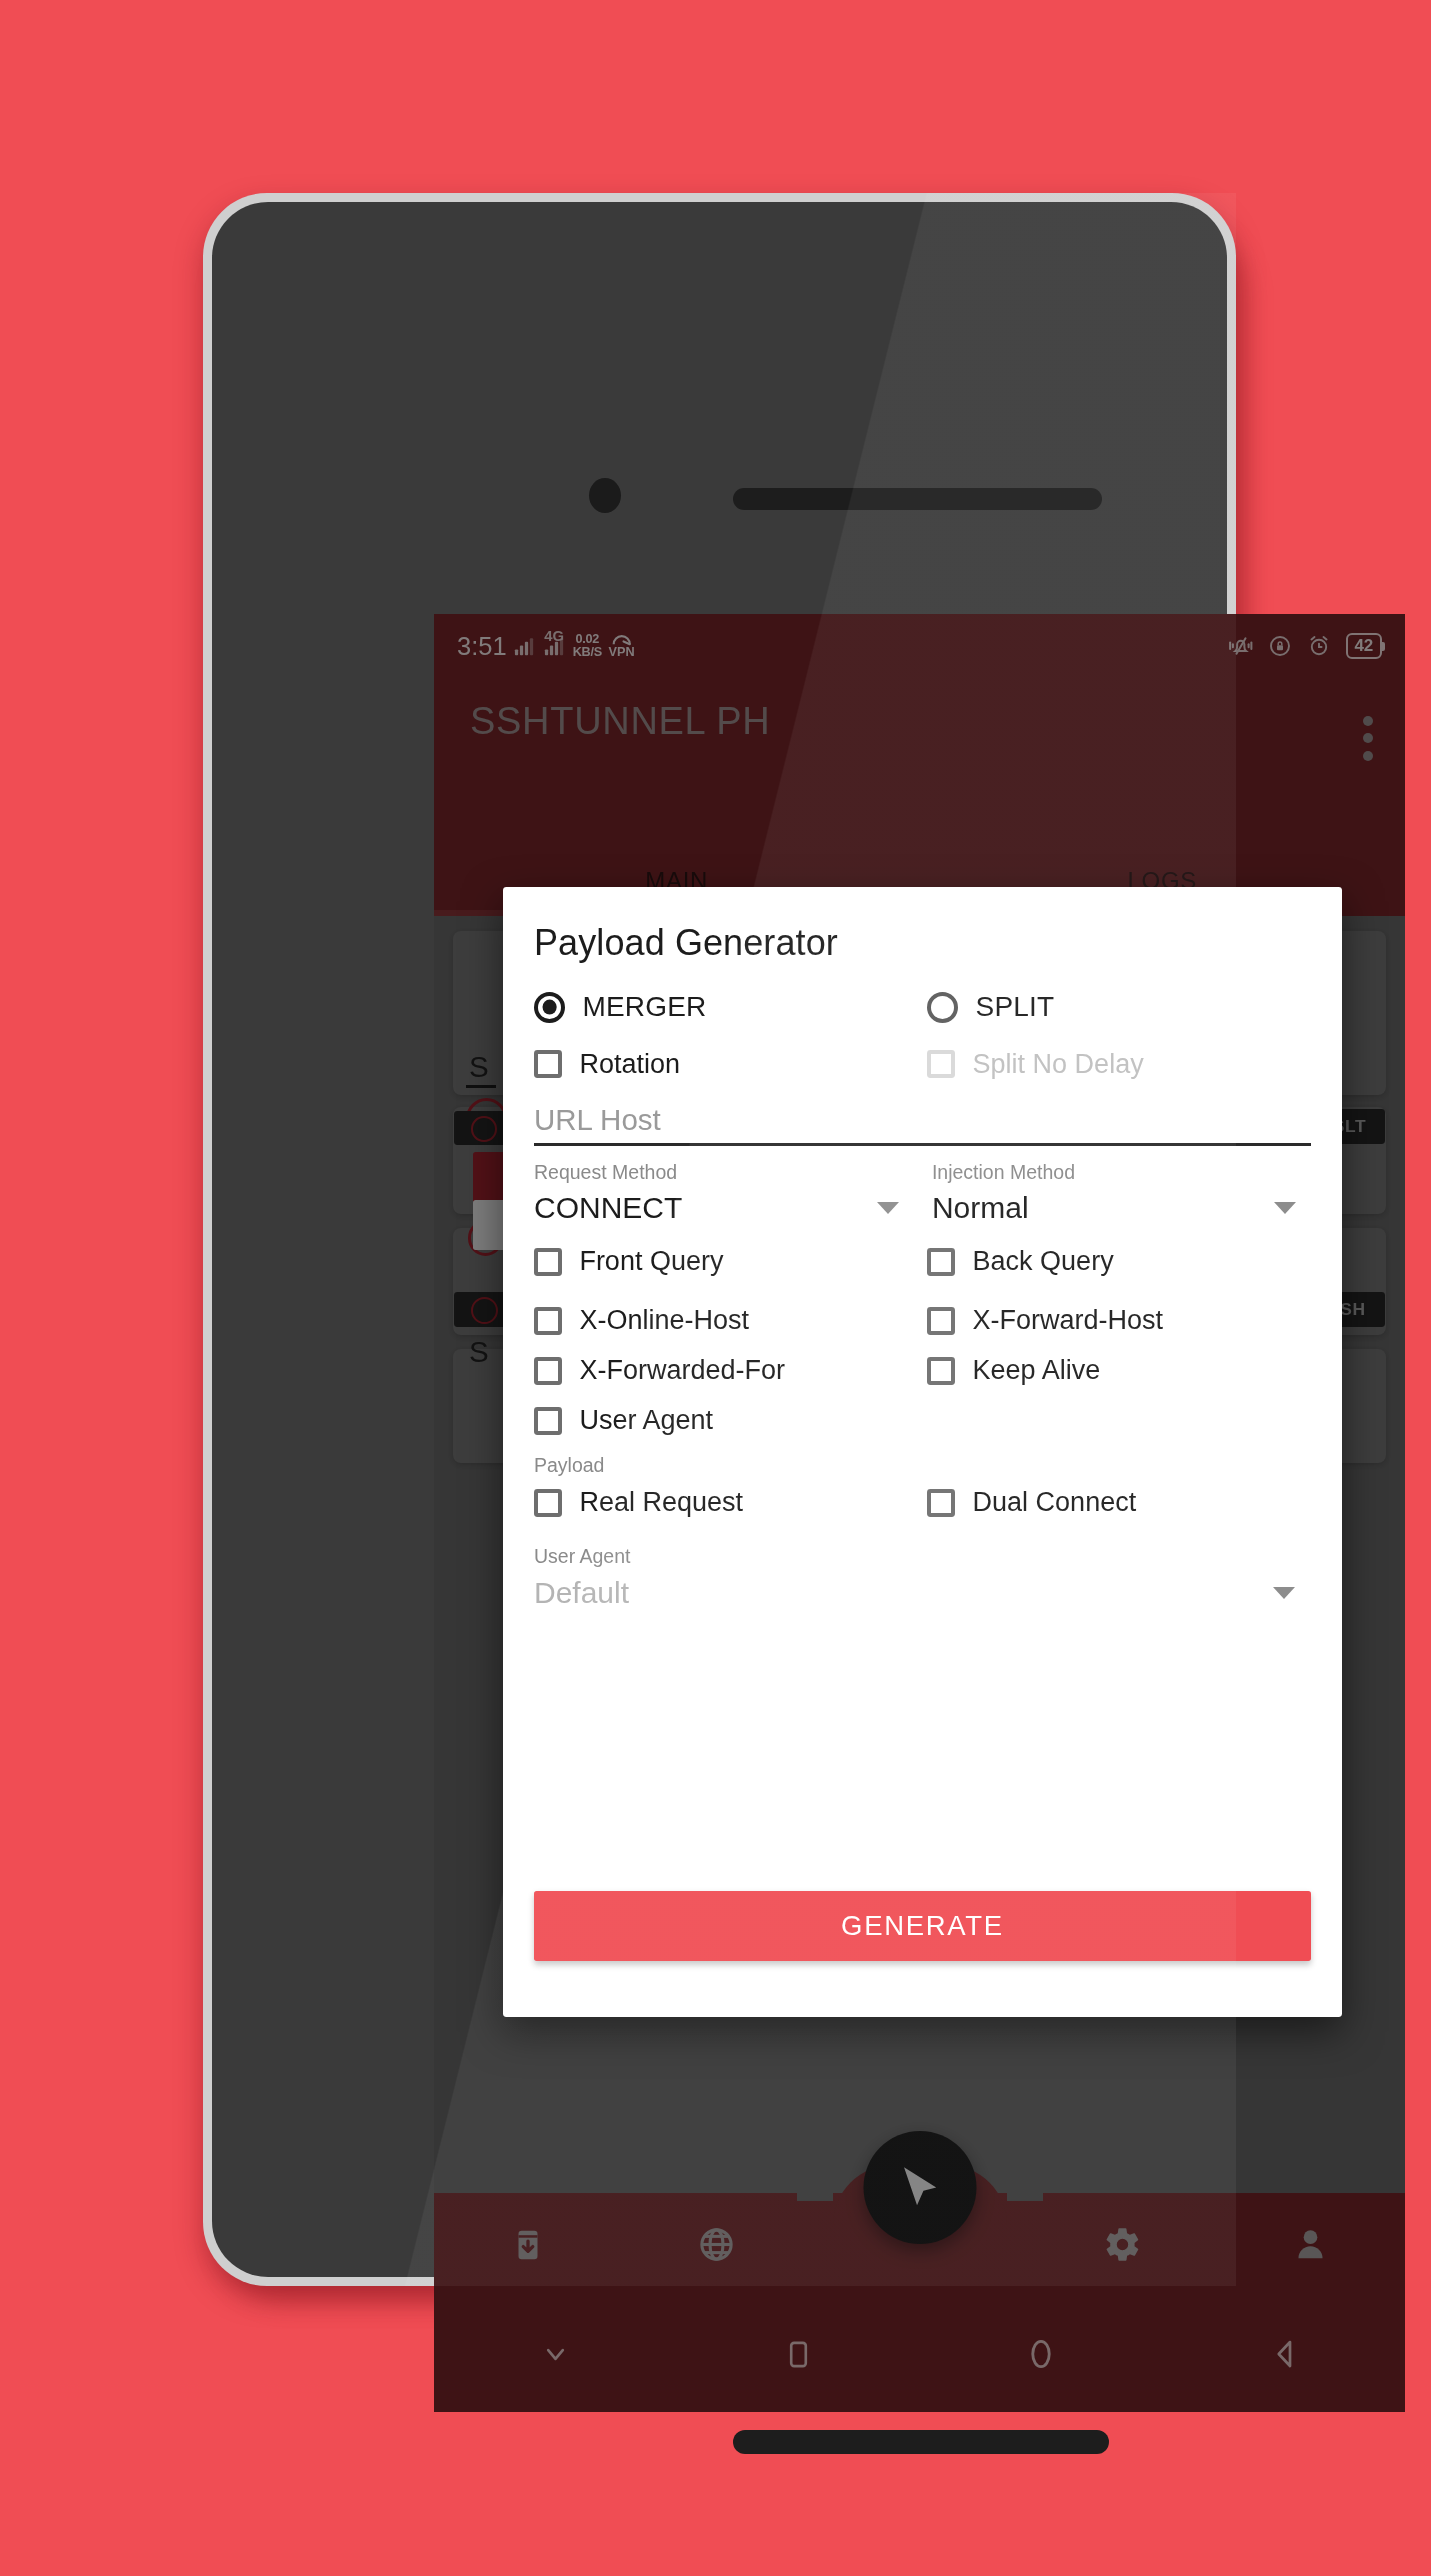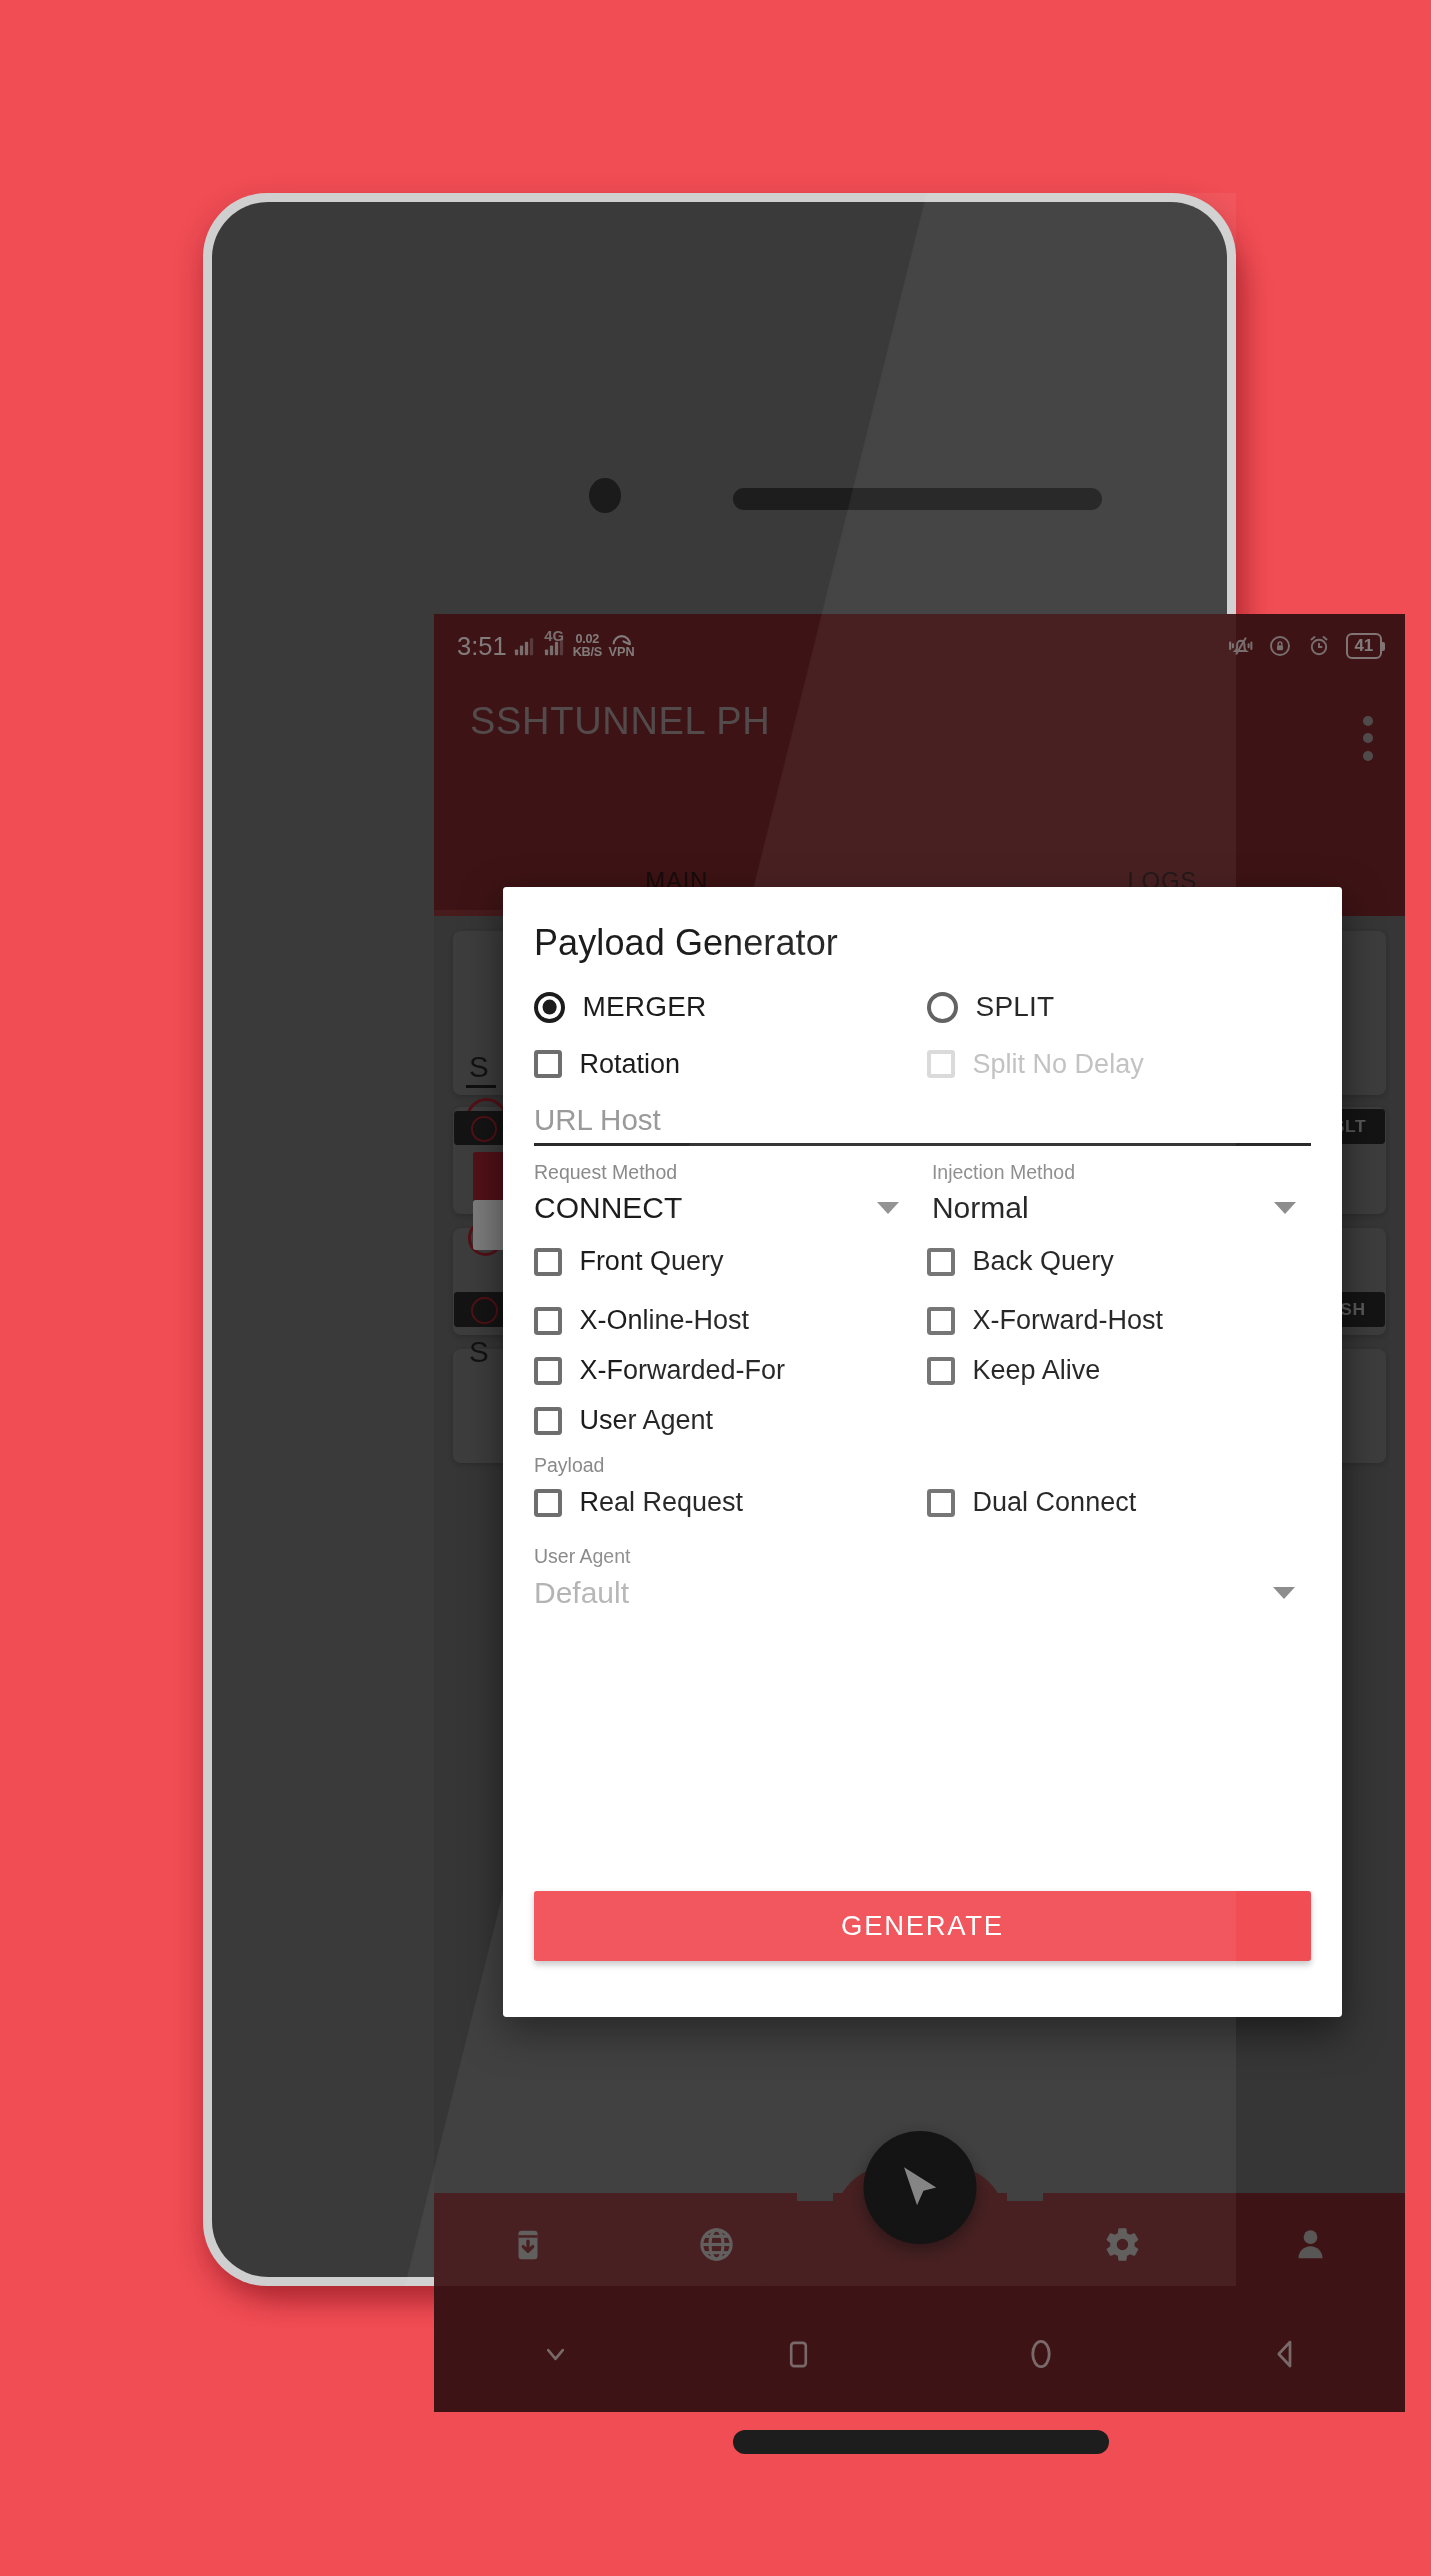--- a/index.html
+++ b/index.html
@@ -510,21 +510,21 @@
             </span>
             <span class="sb-icon">
               <svg width="24" height="24" viewBox="0 0 24 24" fill="none" stroke="#ded4d4" stroke-width="1.9">
                 <circle cx="12" cy="13" r="7.2"></circle>
                 <path d="M12 9.6V13h2.6" stroke-linecap="round"></path>
                 <path d="M4.5 5.5 L7.5 3" stroke-linecap="round"></path>
                 <path d="M19.5 5.5 L16.5 3" stroke-linecap="round"></path>
               </svg>
             </span>
             <span class="batt">
-              <span>41</span>
+              <span>42</span>
             </span>
           </div>
         </div>
 
         <div class="app-title">SSHTUNNEL PH</div>
 
         <div class="overflow-menu">
           <i></i>
             <i></i>
             <i></i>

